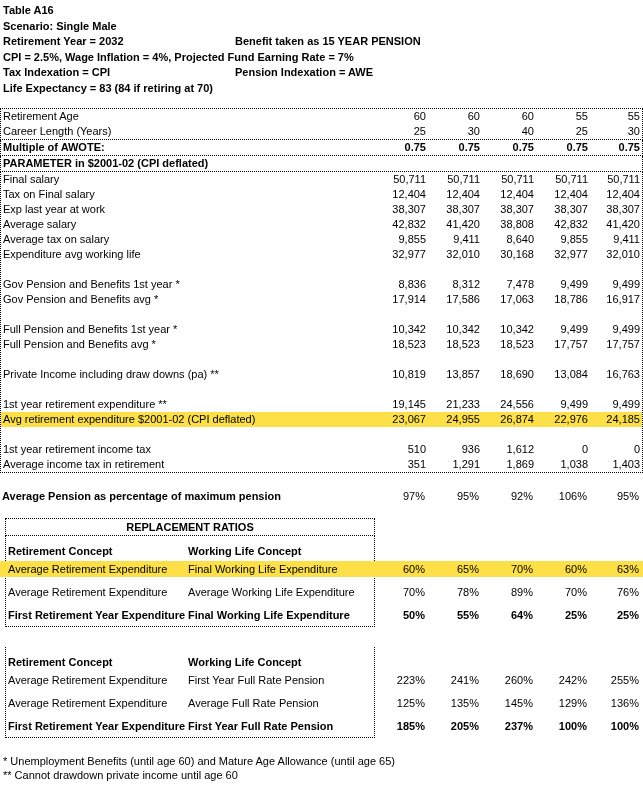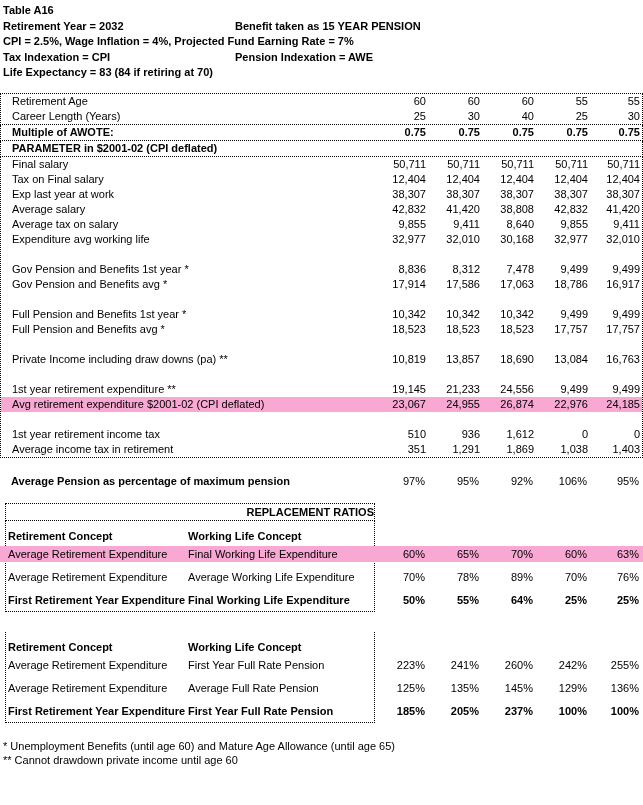--- a/index.html
+++ b/index.html
@@ -12,33 +12,33 @@
   .bold { font-weight:bold; }
   
   .hdr { padding:3px 0 0 3px; }
   .hline { height:15.5px; display:flex; white-space:nowrap; }
   .hline .hc1 { width:232px; }
   
   .mtable { margin-top:12px; width:643px; }
   .sec { border-left:1px dotted #000; border-right:1px dotted #000; border-bottom:1px dotted #000; }
   .sec.first { border-top:1px dotted #000; }
   .r { display:flex; height:15px; line-height:15px; white-space:nowrap; }
-  .r .l { width:371px; padding-left:11px; overflow:hidden; }
+  .r .l { width:371px; padding-left:2px; overflow:hidden; }
   .r .n { width:54px; text-align:right; }
   .r .n:last-child { padding-right:2px; }
   .sp { height:15px; }
-  .hl { background:#f9a8d4; }
+  .hl { background:#fde047; }
   
   .avgrow { margin-top:16px; }
   
   .boxsec { margin-top:14px; position:relative; width:643px; }
   .boxsec.impr { margin-top:20px; }
   .btitle {
     margin-left:5px; width:370px; height:18px; line-height:17px;
-    border:1px dotted #000; text-align:right; font-weight:bold;
+    border:1px dotted #000; text-align:center; font-weight:bold;
   }
   .brows { position:relative; padding:6px 0 4px 0; }
   .boutline {
     position:absolute; left:5px; top:0; bottom:0; width:370px;
     border-left:1px dotted #000; border-right:1px dotted #000; border-bottom:1px dotted #000;
     z-index:0; pointer-events:none;
   }
   .br { position:relative; z-index:1; display:flex; height:16px; line-height:16px; white-space:nowrap; margin-bottom:7px; }
   .br:last-child { margin-bottom:0;font-weight:bold; }
   .br.bhead { height:18px; line-height:18px; margin-bottom:1px; }
@@ -48,20 +48,21 @@
   .br .n:last-child { padding-right:2px;text-align:right; }
   
   .foot { margin-top:16px; padding-left:3px; }
   .fline { height:14px; line-height:14px; white-space:nowrap; }
 </style>
 </head>
 <body>
 
 <div class="hdr">
   <div class="hline bold">Table A16</div>
+  <div class="hline bold">Scenario: Single Male</div>
   <div class="hline bold">
     <span class="hc1">Retirement Year = 2032</span>
     <span>Benefit taken as 15 YEAR PENSION</span>
   </div>
   <div class="hline bold">CPI = 2.5%, Wage Inflation = 4%, Projected Fund Earning Rate = 7%</div>
   <div class="hline bold">
     <span class="hc1">Tax Indexation = CPI</span>
     <span>Pension Indexation = AWE</span>
   </div>
   <div class="hline bold">Life Expectancy = 83 (84 if retiring at 70)</div>

